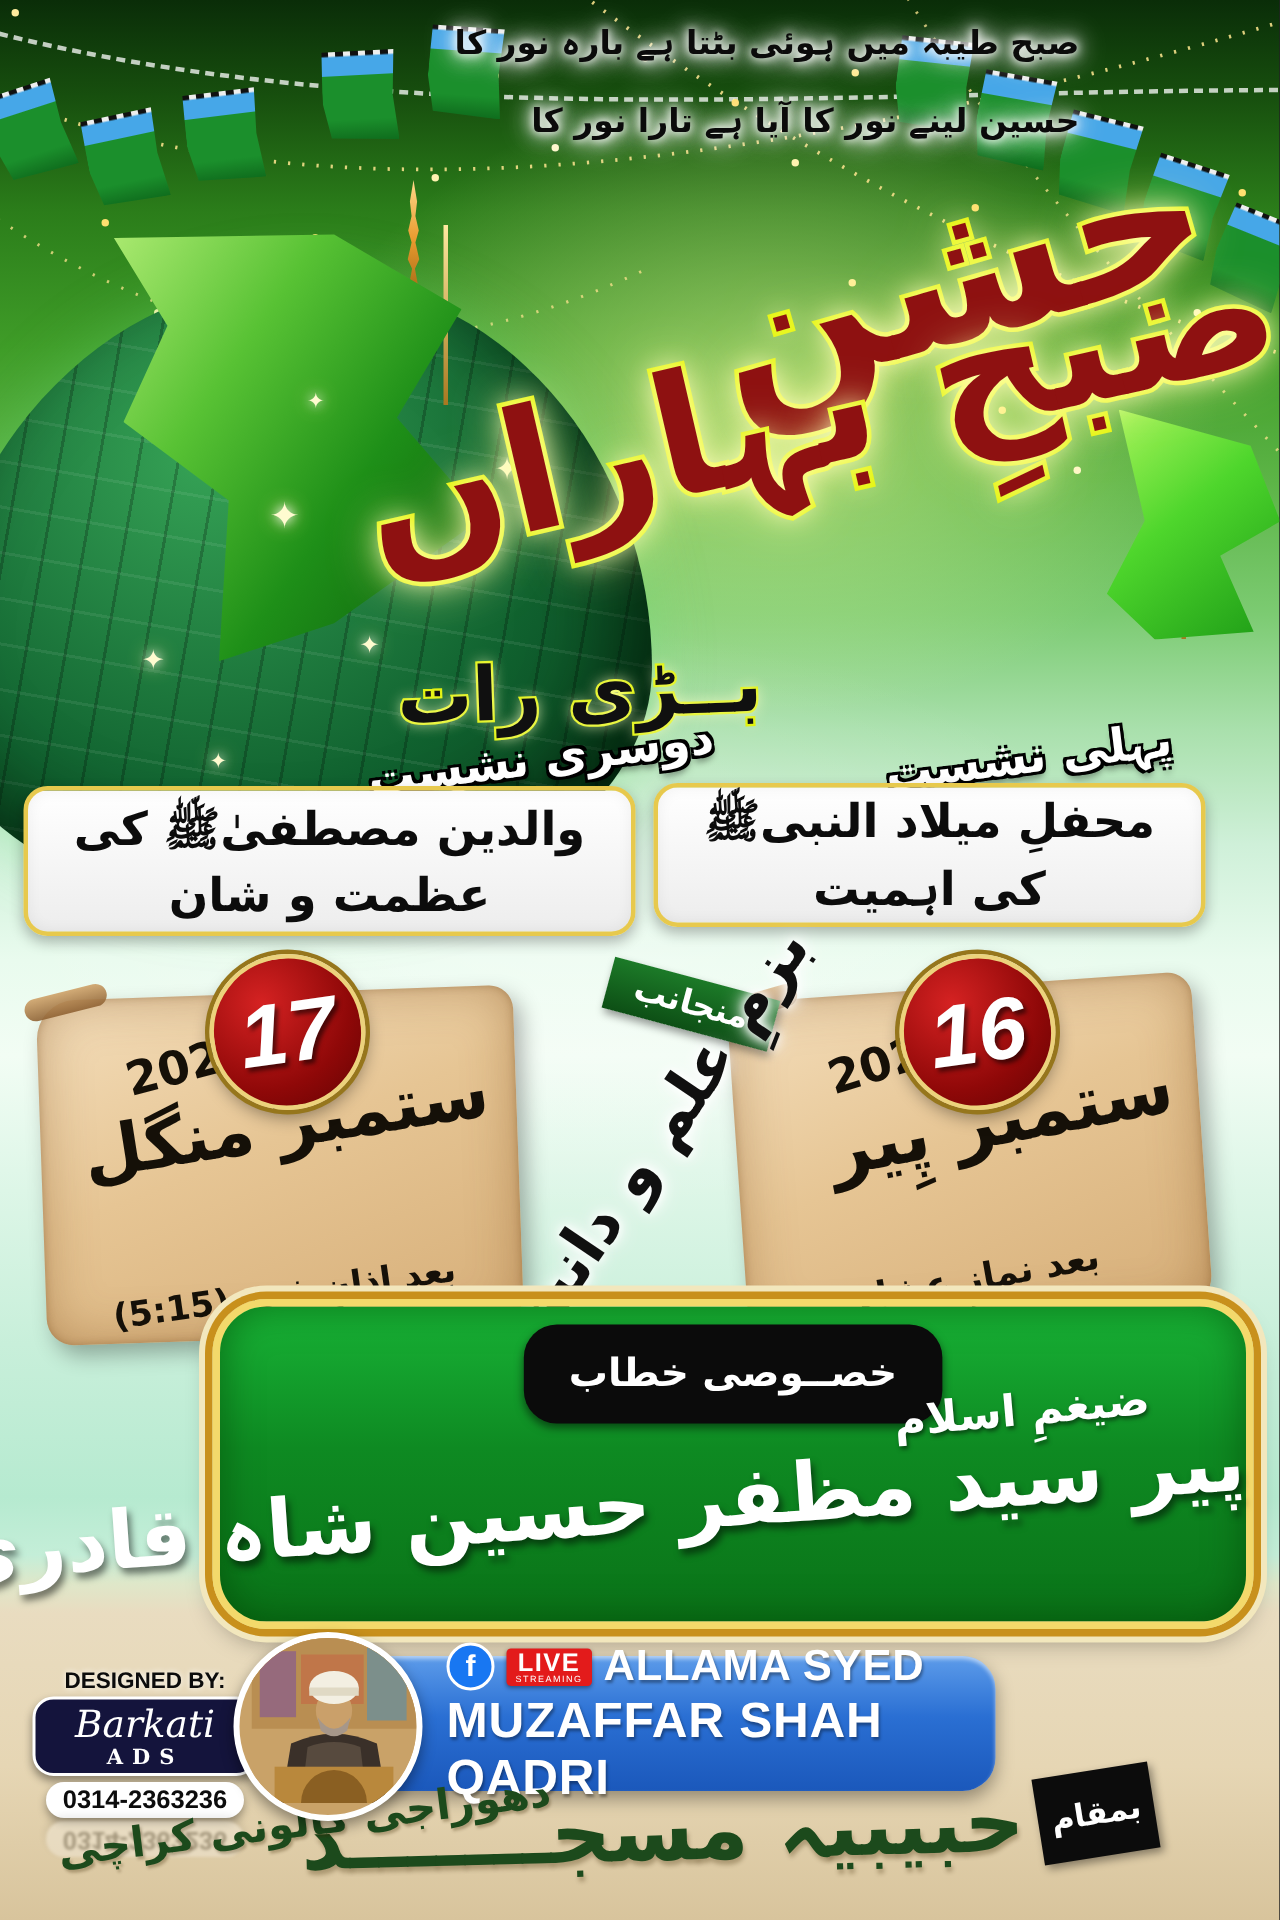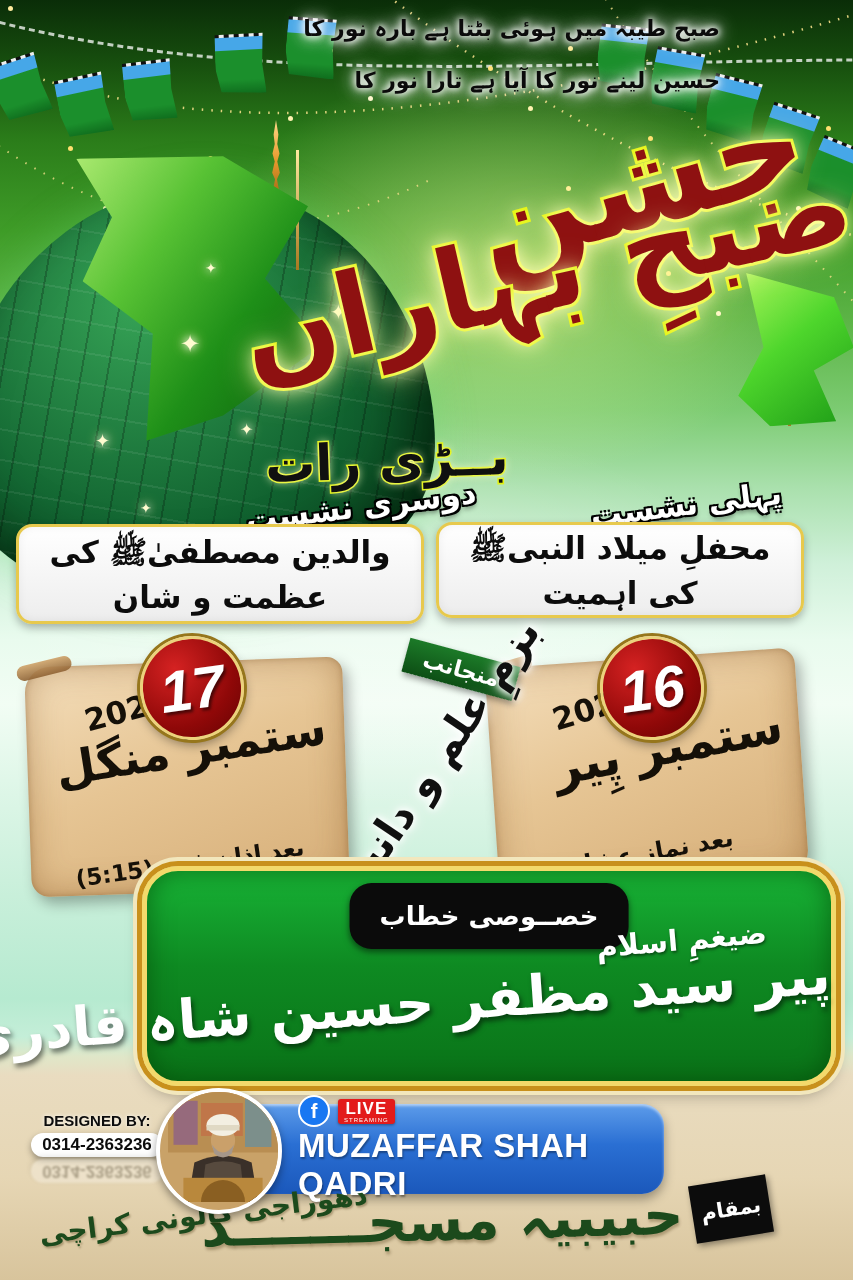--- a/index.html
+++ b/index.html
@@ -224,31 +224,36 @@
   <div class="abs org-name">بزمِ علم و دانش</div>
 
   <div class="abs speaker-banner">
     <div class="abs special-pill">خصــوصی خطاب</div>
     <div class="abs honorific">ضیغمِ اسلام</div>
     <div class="abs speaker-name">پیر سید مظفر حسین شاہ قادری</div>
   </div>
 
   <div class="abs designed" dir="ltr">
     <div class="designed-label">DESIGNED BY:</div>
+    <div class="designed-box">
+      <div class="designed-name">Barkati</div>
+      <div class="designed-sub">ADS</div>
+    </div>
     <div class="designed-phone">0314-2363236</div>
     <div class="designed-phone phone-reflect">0314-2363236</div>
   </div>
 
   <div class="abs live-bar" dir="ltr">
     <div class="live-row">
       <div class="fb-circle">f</div>
       <div class="live-badge">
         <div class="live-word">LIVE</div>
         <div class="streaming-word">STREAMING</div>
       </div>
+      <div class="live-name1">ALLAMA SYED</div>
     </div>
     <div class="live-name2">MUZAFFAR SHAH QADRI</div>
   </div>
 
   <div class="abs speaker-photo">
     <svg width="110" height="110" viewBox="0 0 100 100">
       <rect width="100" height="100" fill="#c9a268"></rect>
       <rect x="0" y="0" width="100" height="55" fill="#b98e52"></rect>
       <rect x="5" y="8" width="22" height="40" fill="#7a4d9e" opacity=".55"></rect>
       <rect x="70" y="6" width="24" height="44" fill="#3f8fc4" opacity=".5"></rect>

